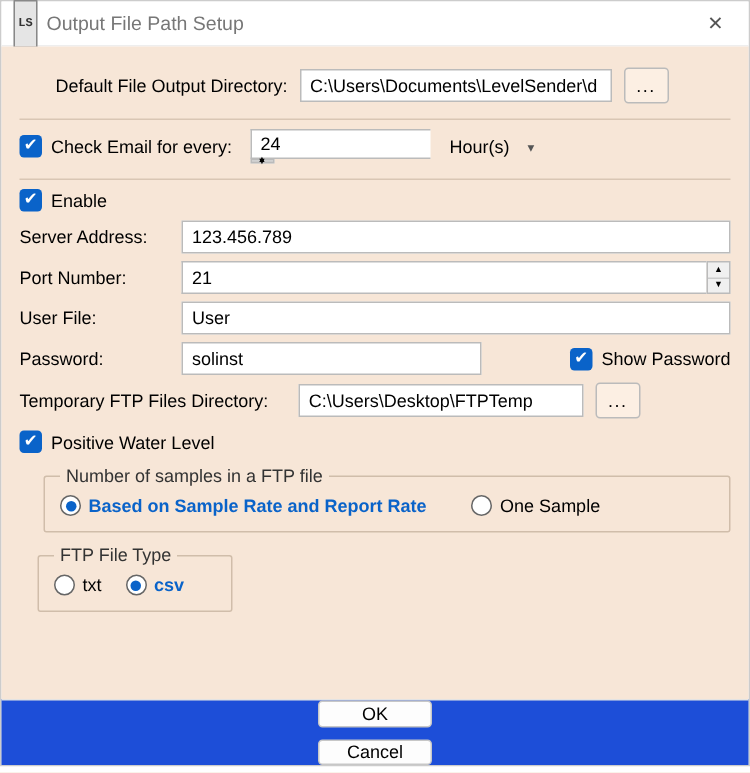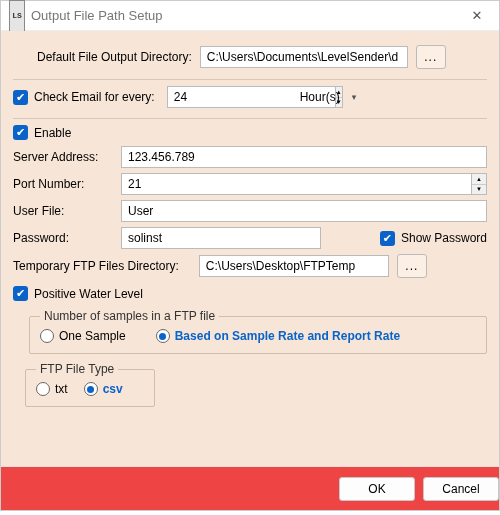--- a/index.html
+++ b/index.html
@@ -172,21 +172,22 @@
   fieldset.ftype { width: 130px; margin-top: 8px; margin-left: 12px; }
   legend { padding: 0 4px; color: #333; font-size: 12px; }
   .footer {
     height: 44px;
     display: flex;
     justify-content: flex-end;
     align-items: center;
     border-top: 1px solid #e3e3e3;
     padding-right: 0;
     gap: 8px;
-    background: #ef4444;
+    background: #1d4ed8;
+    flex-direction: column;
   }
   .dlg-btn {
     width: 76px; height: 24px;
     border: 1px solid #c7c7c7;
     border-radius: 3px;
     background: #fdfdfd;
     display: inline-flex;
     align-items: center;
     justify-content: center;
     font-size: 12px;
@@ -210,21 +211,21 @@
       <span class="lbl">Default File Output Directory:</span>
       <input type="text" style="width: 208px;" value="C:\Users\Documents\LevelSender\d">
       <span class="browse-btn">...</span>
     </div>
 
     <hr class="sep">
 
     <div class="row">
       <span class="checkbox checked">✔</span>
       <span class="lbl">Check Email for every:</span>
-      <div class="spinner-wrap" style="margin-left:4px;">
+      <div class="spinner-wrap" style="margin-left:4px;flex-direction:column;">
         <input type="text" value="24" style="">
         <div class="spinner-btns">
           <div>▲</div>
           <div>▼</div>
         </div>
       </div>
       <span class="select">
         <span>Hour(s)</span>
         <span class="chev">▾</span>
       </span>
@@ -274,27 +275,27 @@
     </div>
 
     <div class="row" style="margin-top:8px;">
       <span class="checkbox checked">✔</span>
       <span>Positive Water Level</span>
     </div>
 
     <fieldset class="samples">
       <legend>Number of samples in a FTP file</legend>
       <div class="radio-row">
+        <span style="display:flex;align-items:center; color:#0a63c9; font-weight:600;">
+          <span class="radio selected"></span>
+          <span>Based on Sample Rate and Report Rate</span>
+        </span>
         <span style="display:flex;align-items:center;">
           <span class="radio"></span>
           <span>One Sample</span>
-        </span>
-        <span style="display:flex;align-items:center; color:#0a63c9; font-weight:600;">
-          <span class="radio selected"></span>
-          <span>Based on Sample Rate and Report Rate</span>
         </span>
       </div>
     </fieldset>
 
     <fieldset class="ftype">
       <legend>FTP File Type</legend>
       <div style="display:flex; align-items:center; gap:16px;">
         <span style="display:flex;align-items:center;">
           <span class="radio"></span>
           <span>txt</span>

